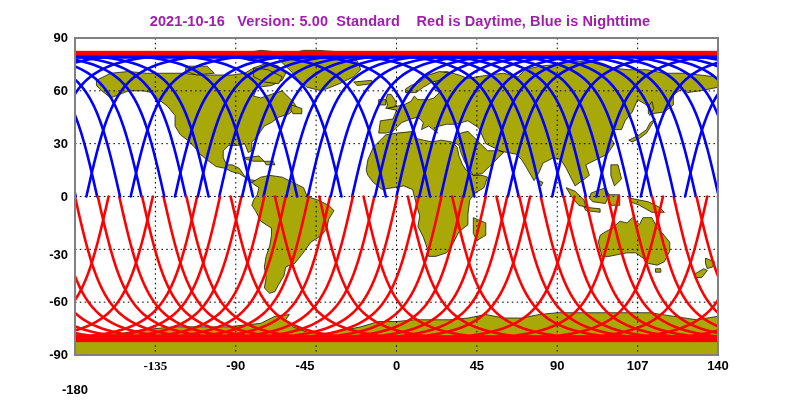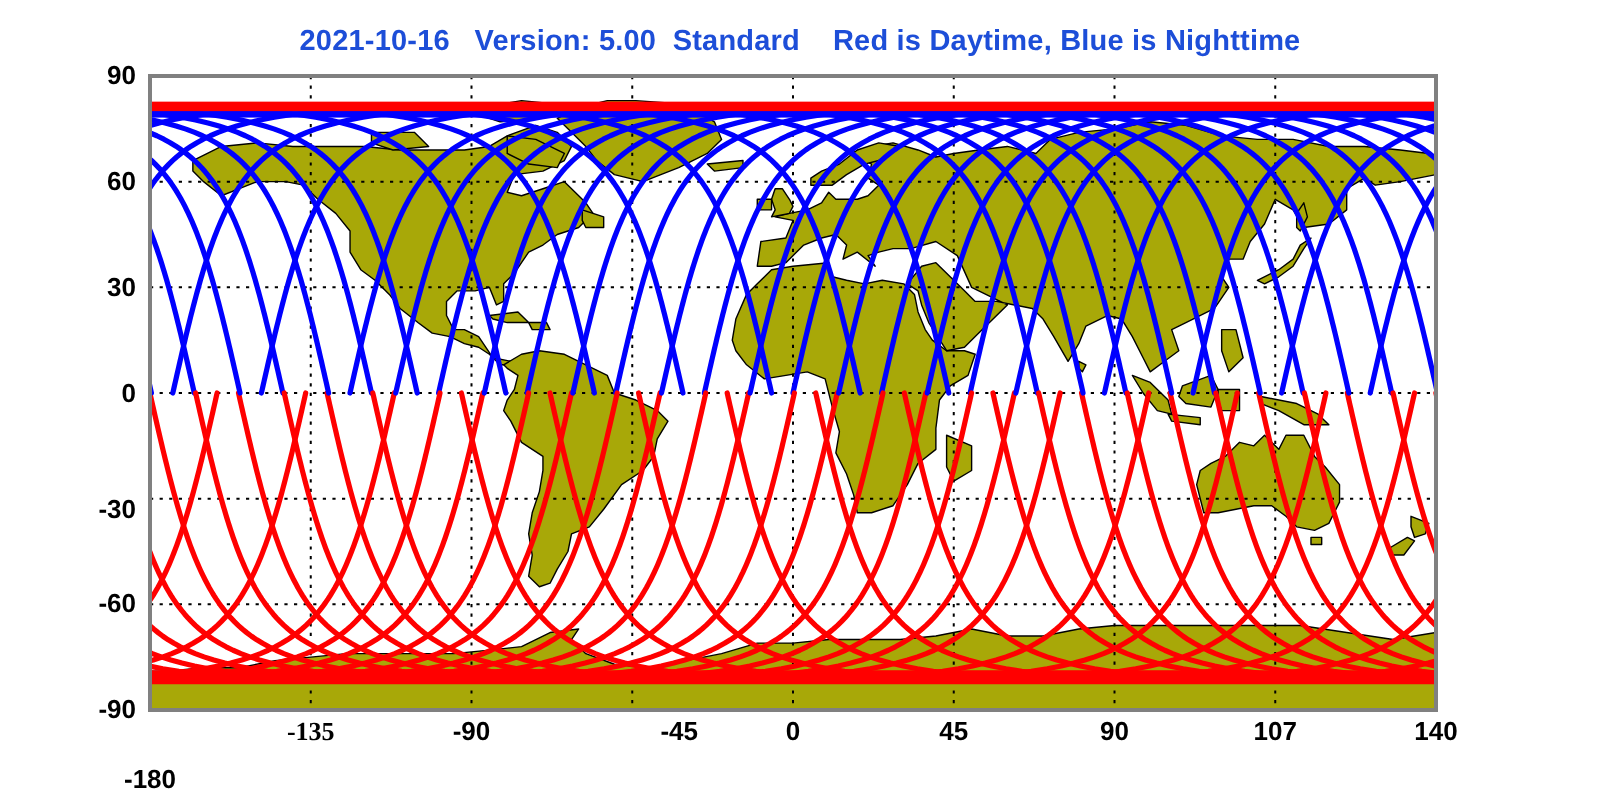--- a/index.html
+++ b/index.html
@@ -20,21 +20,21 @@
     background: #ffffff;
   }
   #plot-title {
     position: absolute;
     left: 0;
     top: 13px;
     width: 800px;
     text-align: center;
     font-size: 14.5px;
     font-weight: bold;
-    color: #1d4ed8;
+    color: #a21caf;
     letter-spacing: 0.1px;
     white-space: pre;
   }
   #map-svg {
     position: absolute;
     left: 0;
     top: 0;
   }
   .tick-label {
     position: absolute;
@@ -231,21 +231,21 @@
       <div class="tick-label ytick" style="left: 20px; width: 48px; top: 135.667px;">30</div>
       <div class="tick-label ytick" style="left: 20px; width: 48px; top: 188.5px;">0</div>
       <div class="tick-label ytick" style="left: 20px; width: 48px; top: 247px;">-30</div>
       <div class="tick-label ytick" style="left: 20px; width: 48px; top: 294.167px;">-60</div>
       <div class="tick-label ytick" style="left: 20px; width: 48px; top: 347px;">-90</div>
     </div>
   <div id="xtick-layer">
       <div class="tick-label xtick" style="left: 45px; width: 60px; top: 358px; margin-top: 24px;">-180</div>
       <div class="tick-label xtick" style="left: 125.375px; width: 60px; top: 358px; font-family: Liberation Serif, serif;">-135</div>
       <div class="tick-label xtick" style="left: 205.75px; width: 60px; top: 358px;">-90</div>
-      <div class="tick-label xtick" style="left: 289px; width: 60px; top: 358px; text-align: right;">-45</div>
+      <div class="tick-label xtick" style="left: 275px; width: 60px; top: 358px;">-45</div>
       <div class="tick-label xtick" style="left: 366.5px; width: 60px; top: 358px;">0</div>
       <div class="tick-label xtick" style="left: 446.875px; width: 60px; top: 358px;">45</div>
       <div class="tick-label xtick" style="left: 527.25px; width: 60px; top: 358px;">90</div>
       <div class="tick-label xtick" style="left: 607.625px; width: 60px; top: 358px;">107</div>
       <div class="tick-label xtick" style="left: 688px; width: 60px; top: 358px;">140</div>
     </div>
 
 </div>
 
 </body></html>

